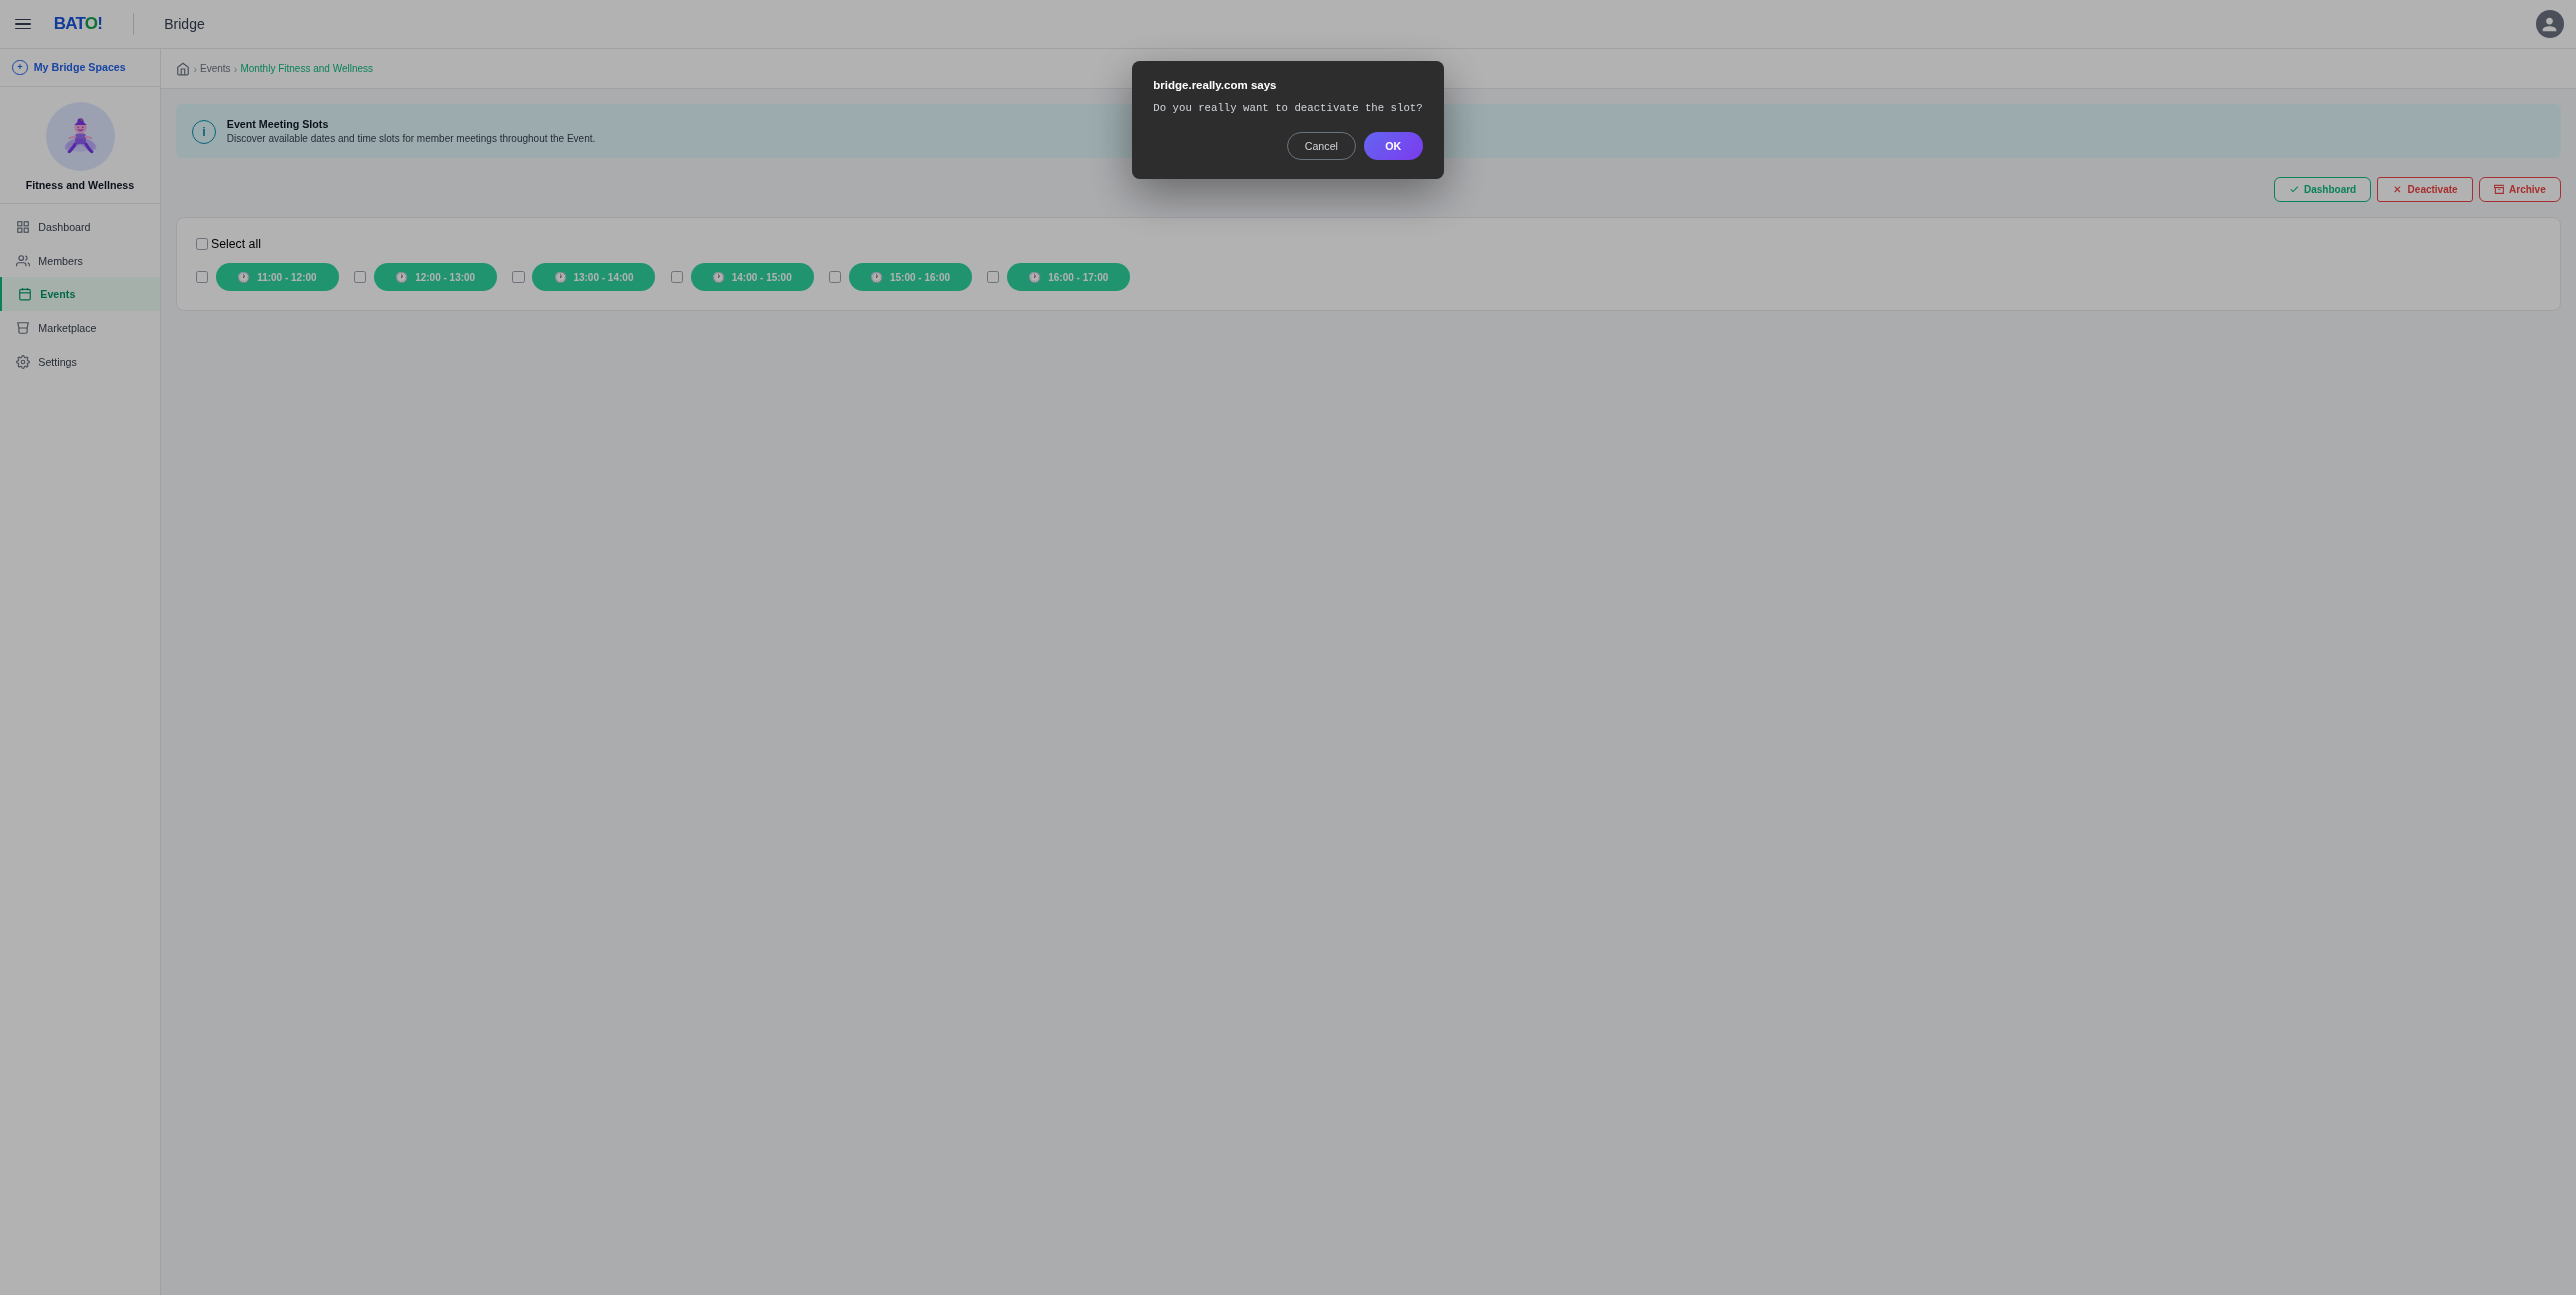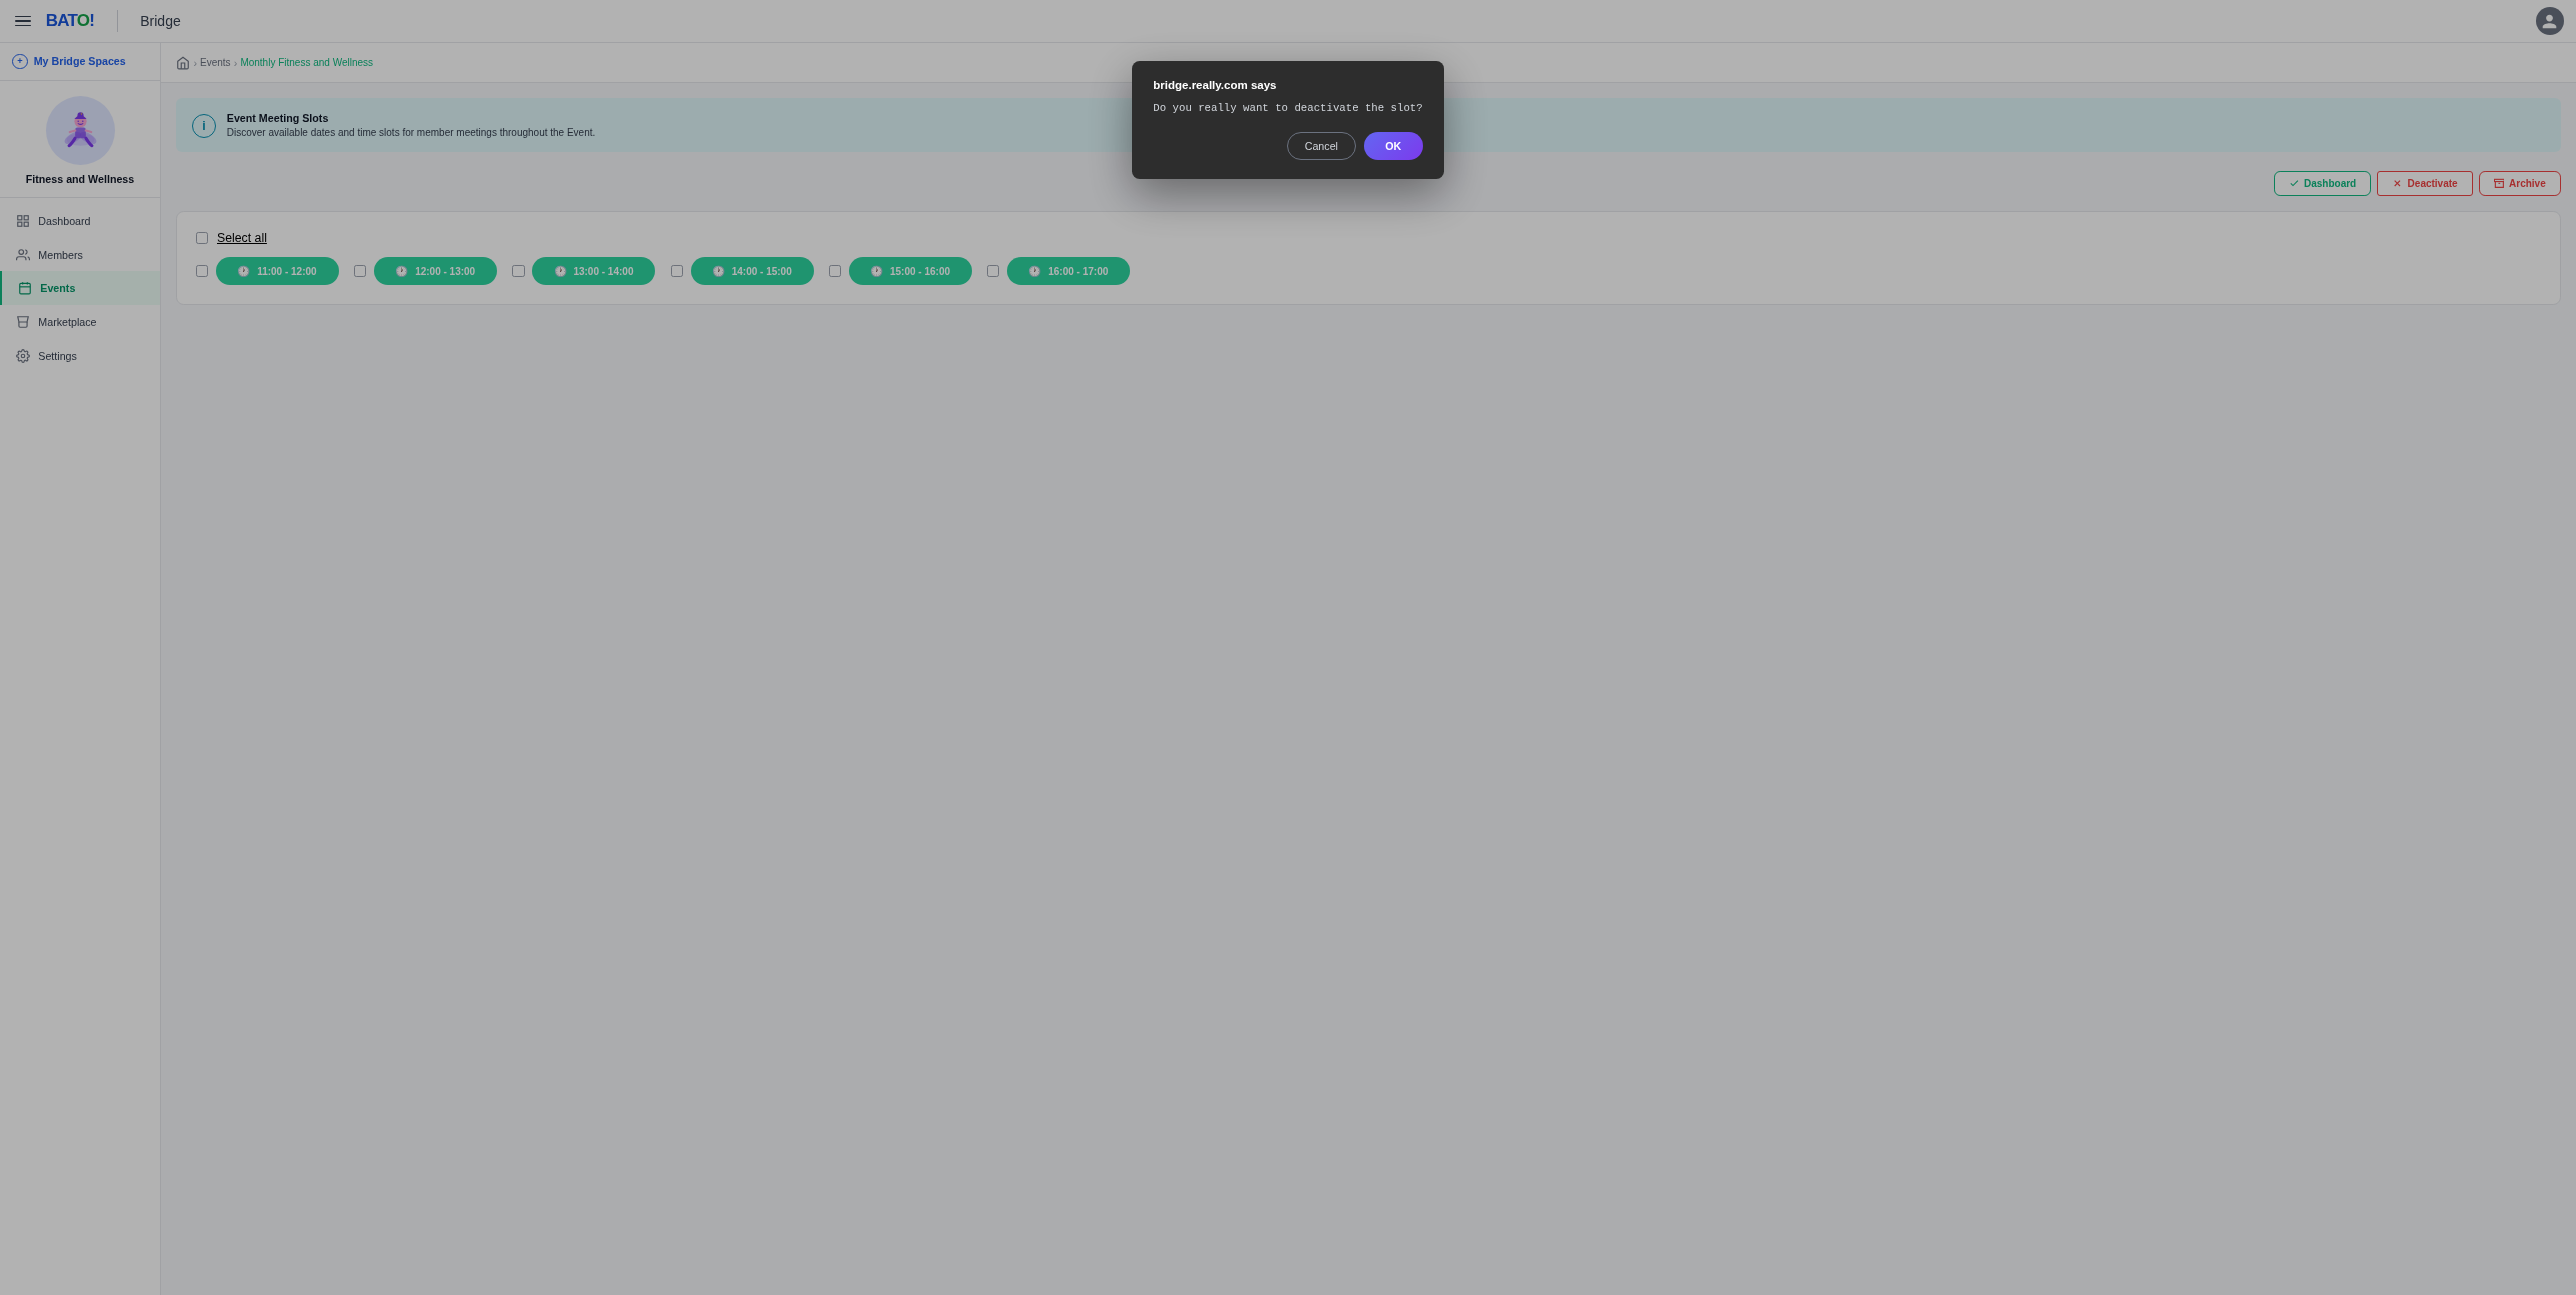--- a/index.html
+++ b/index.html
@@ -1,20 +1,20 @@
 <!DOCTYPE html>
 <html style="font-size:12.3px"><head>
   <meta charset="utf-8">
   <style>
     * { box-sizing: border-box; margin: 0; padding: 0; }
     body { font-family: -apple-system, BlinkMacSystemFont, 'Segoe UI', sans-serif; background: #f5f6fa; height: 100vh; overflow: hidden; }
 
     
     .app-container { display: flex; flex-direction: column; height: 100vh; }
-    .top-bar { display: flex; align-items: center; height: 43px; background: #fff; border-bottom: 0.8px solid #e5e7eb; padding: 0 12.3px; gap: 12px; position: relative; z-index: 10; }
+    .top-bar { display: flex; align-items: center; height: 49px; background: #fff; border-bottom: 0.8px solid #e5e7eb; padding: 0 12.3px; gap: 20px; position: relative; z-index: 10; }
     .main-area { display: flex; flex: 1; overflow: hidden; }
     .sidebar { width: 161px; background: #fff; border-right: 0.8px solid #e5e7eb; display: flex; flex-direction: column; flex-shrink: 0; }
     .content-area { flex: 1; overflow-y: auto; background: #f5f6fa; }
 
     
     .hamburger { display: flex; flex-direction: column; gap: 3.1px; cursor: pointer; padding: 3.1px; }
     .hamburger span { width: 15.3px; height: 1.5px; background: #374151; border-radius: 1.5px; }
     .logo { display: flex; align-items: center; gap: 0; }
     .logo-batoi { font-size: 17px; font-weight: 800; color: #1a56db; letter-spacing: -0.8px; }
     .logo-batoi span { color: #16a34a; }
@@ -60,21 +60,21 @@
     
     .action-bar { display: flex; justify-content: flex-end; gap: 6.1px; margin-bottom: 15.3px; }
     .btn-activate { display: flex; align-items: center; gap: 4.6px; padding: 6.1px 14px; border: 1.5px solid #10b981; background: #fff; color: #10b981; border-radius: 6.1px; font-size: 10px; font-weight: 600; cursor: pointer; }
     .btn-deactivate { display: flex; align-items: center; gap: 4.6px; padding: 6.1px 14px; border: 1.5px solid #ef4444; background: #fff; color: #ef4444; border-radius: 3px; font-size: 10px; font-weight: 600; cursor: pointer; }
     .btn-archive { display: flex; align-items: center; gap: 4.6px; padding: 6.1px 14px; border: 1.5px solid #ef4444; background: #fff; color: #ef4444; border-radius: 6.1px; font-size: 10px; font-weight: 600; cursor: pointer; }
 
     
     .slot-card { background: #fff; border-radius: 7.7px; border: 0.8px solid #e5e7eb; padding: 18.4px; }
     .slot-date { font-size: 14px; font-weight: 600; color: #111827; margin-bottom: 14px; }
 
-    .select-all-row { display: flex; align-items: center; gap: 9px; margin-bottom: 12.3px; text-decoration: underline; }
+    .select-all-row { display: flex; align-items: center; gap: 3px; margin-bottom: 12.3px; }
     .checkbox-custom { width: 12.3px; height: 12.3px; border: 1.5px solid #9ca3af; border-radius: 2.3px; cursor: pointer; flex-shrink: 0; }
 
     .slots-grid { display: flex; flex-wrap: wrap; gap: 9.2px 15.3px; }
     .slot-row { display: flex; align-items: center; gap: 7.7px; }
     .slot-btn { display: flex; align-items: center; gap: 6.1px; background: #2dd4a0; border-radius: 38px; padding: 7.7px 17px; cursor: pointer; min-width: 123px; justify-content: center; }
     .slot-time-text { font-size: 10px; font-weight: 600; color: #fff; }
     .clock-icon { color: #fff; font-size: 10.7px; }
 
     
     .dialog-overlay { position: fixed; inset: 0; background: rgba(0,0,0,0.3); z-index: 1000; display: flex; align-items: flex-start; justify-content: center; padding-top: 61px; }

